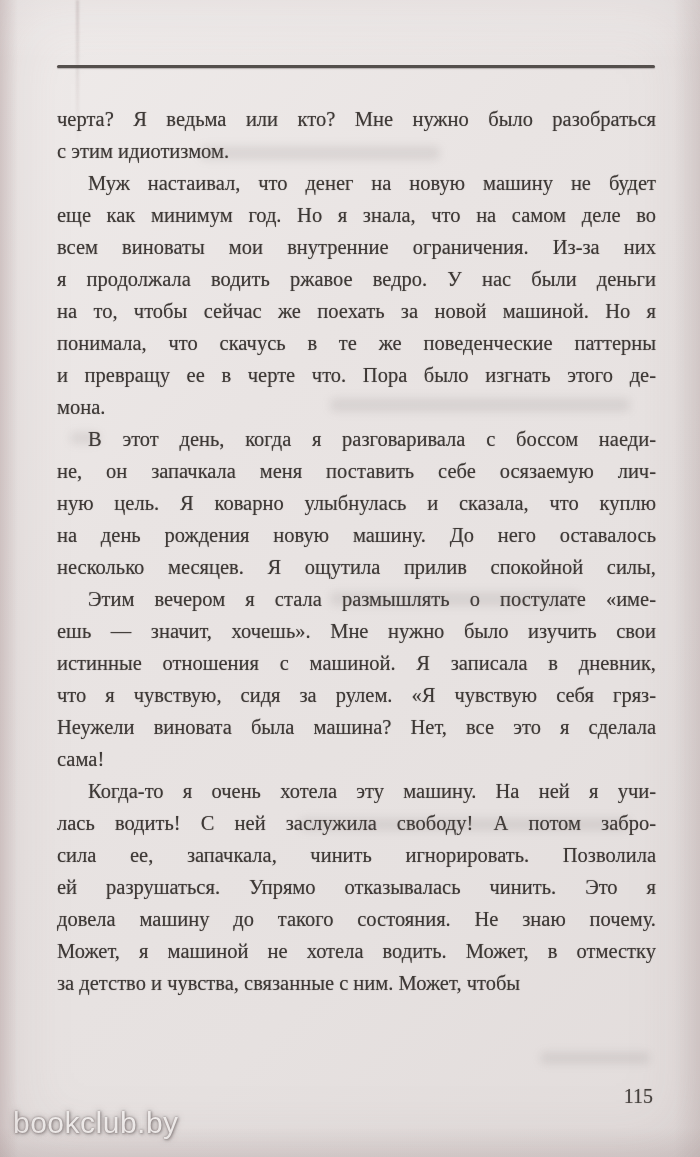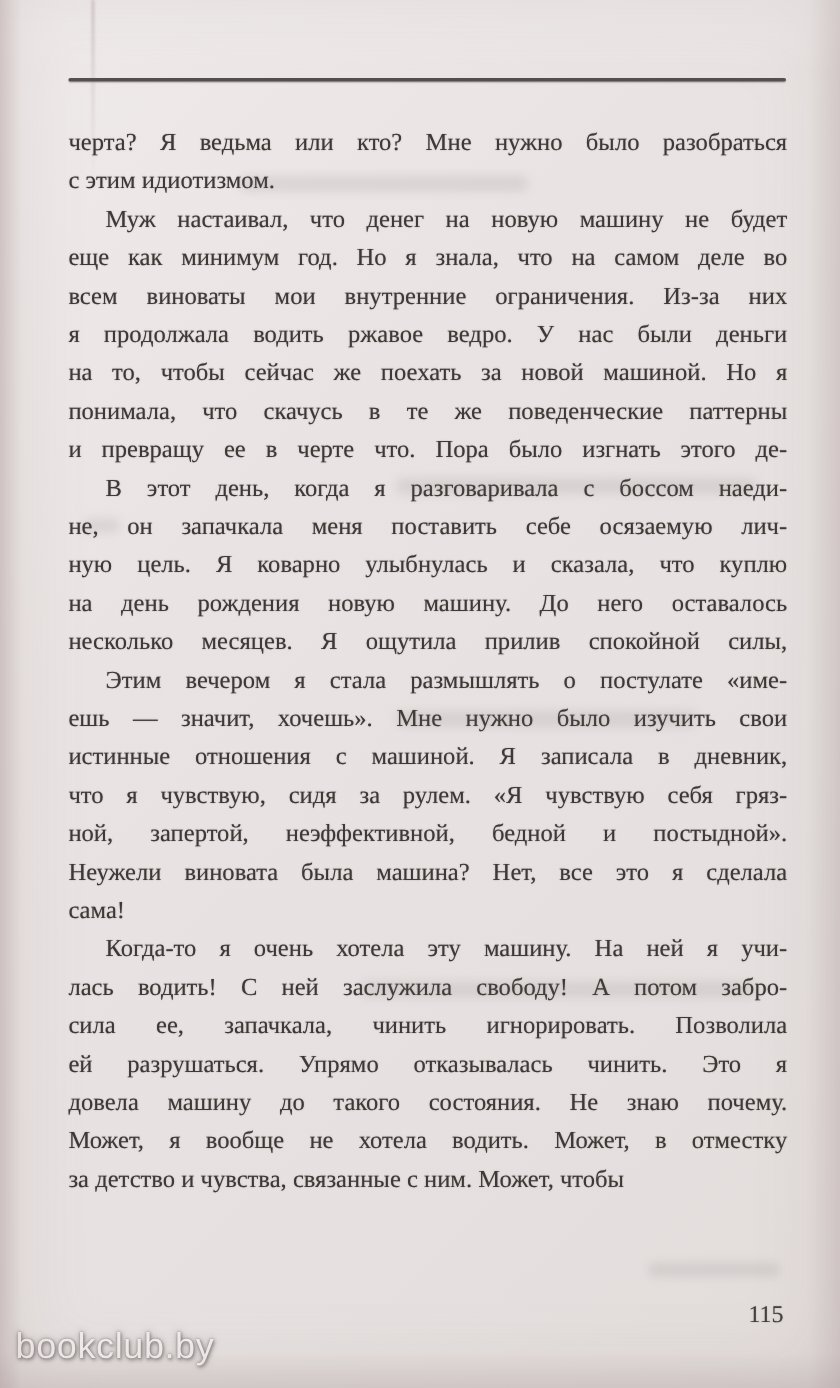--- a/index.html
+++ b/index.html
@@ -128,38 +128,38 @@
   <div class="body-text">
       <div class="line">черта? Я ведьма или кто? Мне нужно было разобраться</div>
       <div class="line last">с этим идиотизмом.</div>
       <div class="line indented">Муж настаивал, что денег на новую машину не будет</div>
       <div class="line">еще как минимум год. Но я знала, что на самом деле во</div>
       <div class="line">всем виноваты мои внутренние ограничения. Из-за них</div>
       <div class="line">я продолжала водить ржавое ведро. У нас были деньги</div>
       <div class="line">на то, чтобы сейчас же поехать за новой машиной. Но я</div>
       <div class="line">понимала, что скачусь в те же поведенческие паттерны</div>
       <div class="line">и превращу ее в черте что. Пора было изгнать этого де-</div>
+      <div class="line last">мона.</div>
       <div class="line indented">В этот день, когда я разговаривала с боссом наеди-</div>
       <div class="line">не, он запачкала меня поставить себе осязаемую лич-</div>
       <div class="line">ную цель. Я коварно улыбнулась и сказала, что куплю</div>
       <div class="line">на день рождения новую машину. До него оставалось</div>
       <div class="line">несколько месяцев. Я ощутила прилив спокойной силы,</div>
       <div class="line indented">Этим вечером я стала размышлять о постулате «име-</div>
       <div class="line">ешь — значит, хочешь». Мне нужно было изучить свои</div>
       <div class="line">истинные отношения с машиной. Я записала в дневник,</div>
       <div class="line">что я чувствую, сидя за рулем. «Я чувствую себя гряз-</div>
-      <div class="line">ной, запертой, неэффективной, бедной и постыдной».</div>
       <div class="line">Неужели виновата была машина? Нет, все это я сделала</div>
       <div class="line last">сама!</div>
       <div class="line indented">Когда-то я очень хотела эту машину. На ней я учи-</div>
       <div class="line">лась водить! С ней заслужила свободу! А потом забро-</div>
       <div class="line">сила ее, запачкала, чинить игнорировать. Позволила</div>
       <div class="line">ей разрушаться. Упрямо отказывалась чинить. Это я</div>
       <div class="line">довела машину до такого состояния. Не знаю почему.</div>
-      <div class="line">Может, я вообще не хотела водить. Может, в отместку</div>
+      <div class="line">Может, я машиной не хотела водить. Может, в отместку</div>
       <div class="line last">за детство и чувства, связанные с ним. Может, чтобы</div>
     </div>
 
   <div class="page-number">115</div>
 
   <div class="watermark">bookclub.by</div>
 
   <div class="vignette"></div>
 <div class="smudge" style="left: 200px; top: 146px; width: 240px; height: 14px;"></div>
     <div class="smudge" style="left: 330px; top: 398px; width: 300px; height: 14px;"></div>

